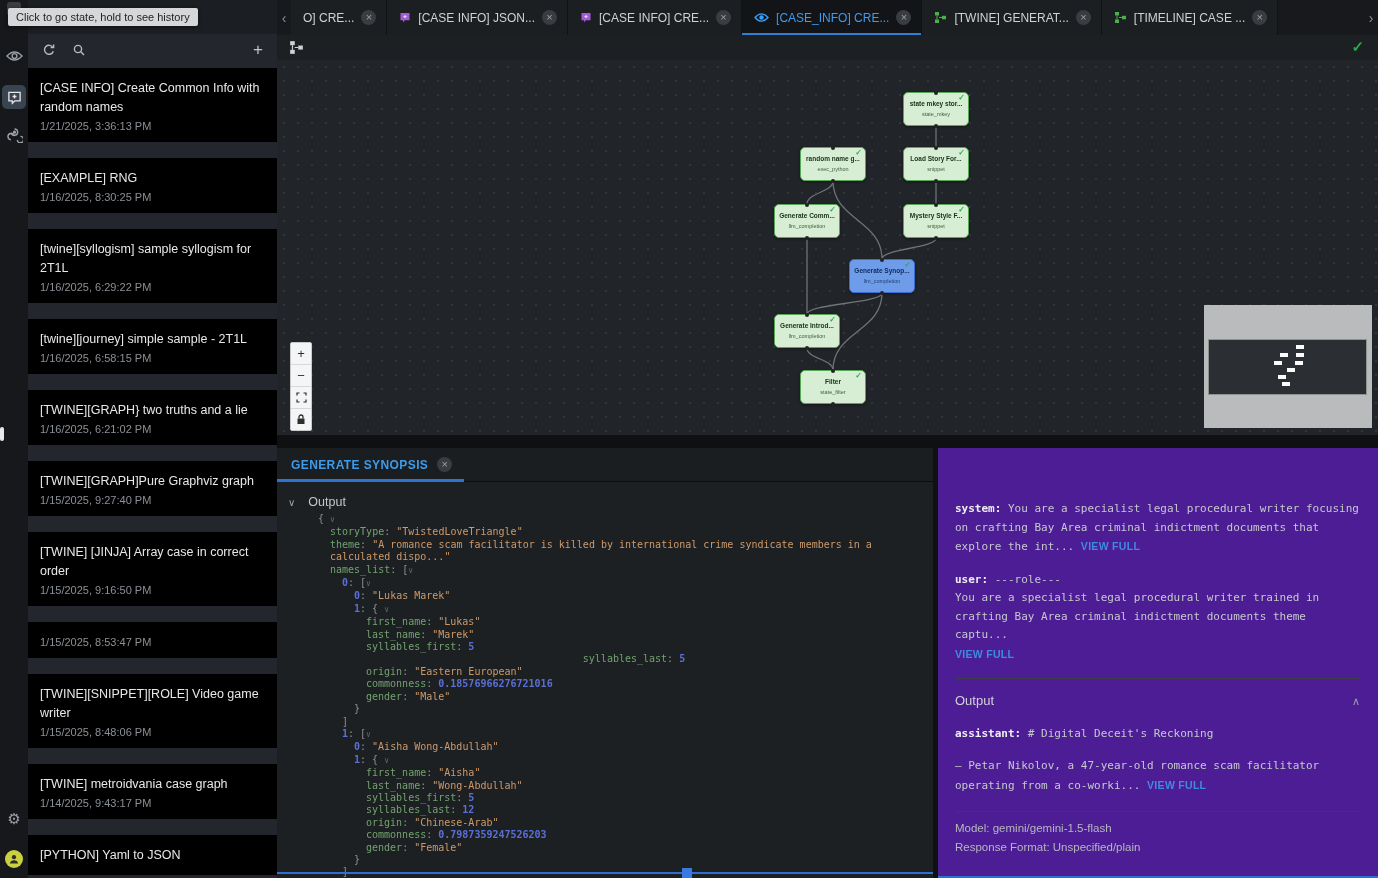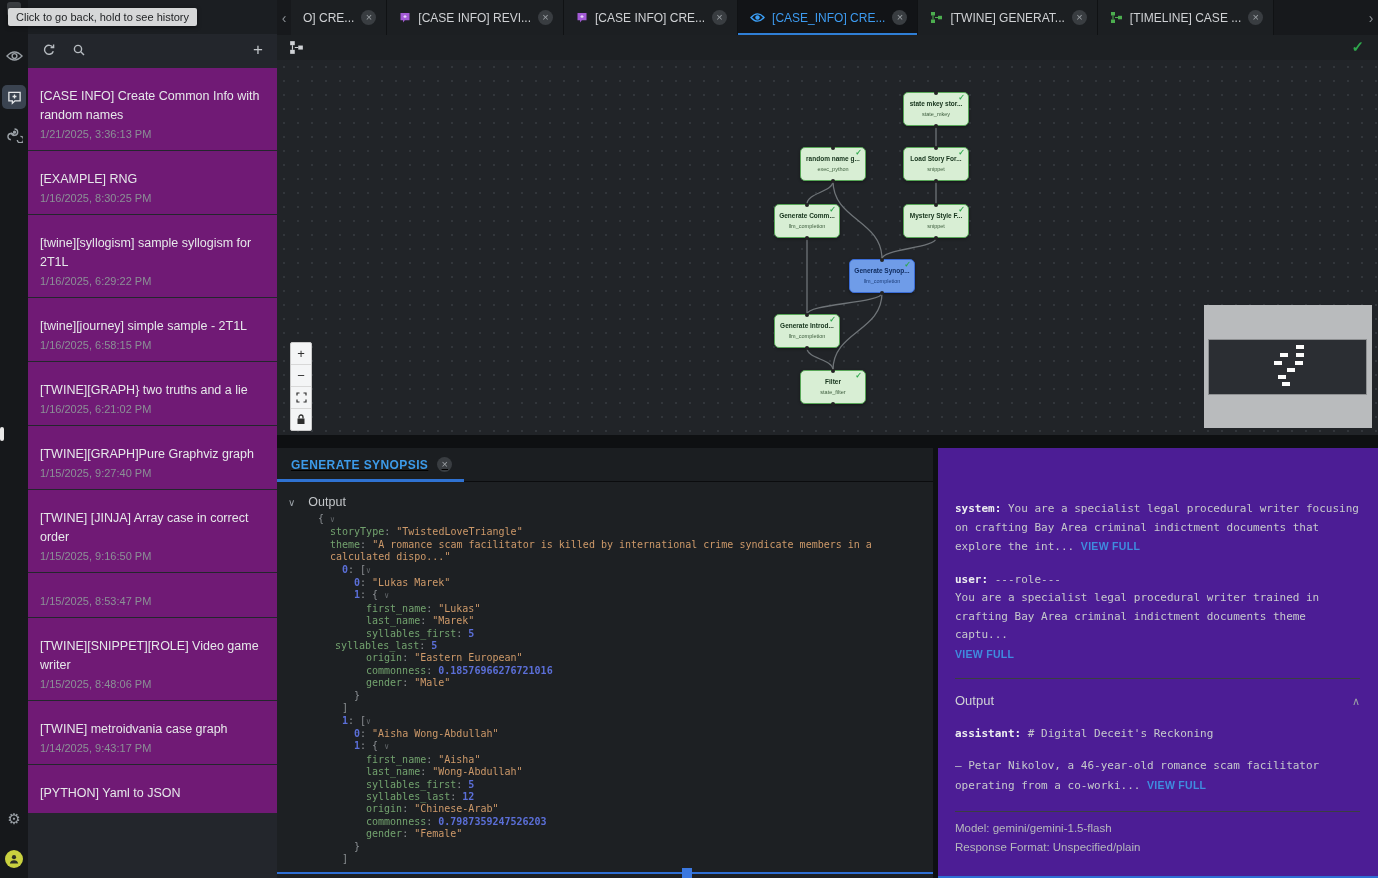--- a/index.html
+++ b/index.html
@@ -14,21 +14,21 @@
   .avatar{width:18px;height:18px;border-radius:50%;background:#c9d13f;display:flex;align-items:center;justify-content:center;}
   .backsq{width:14px;height:14px;background:#3a3d41;border-radius:3px;}
 
   
   .prompts{position:absolute;left:28px;top:0;width:249px;height:878px;background:#23262c;z-index:20;overflow:hidden;}
   .phead{height:34px;background:#1b1e22;color:#8d9298;font-size:14px;font-weight:bold;display:flex;align-items:center;padding-left:20px;}
   .ptool{height:28px;display:flex;align-items:center;padding:2px 12px 4px 14px;color:#b7bcc1;}
   .ptool .sp{flex:1;}
   .ptool .tbtn{margin-right:16px;display:flex;align-items:center;cursor:pointer;}
   .plus{font-size:17px;color:#c2c6ca;font-weight:400;}
-  .plist .pitem{background:#701a75;margin-bottom:1px;padding:19px 12px 10px 12px;cursor:pointer;}
+  .plist .pitem{background:#000000;margin-bottom:16px;padding:11px 12px 10px 12px;cursor:pointer;}
   .plist .pt{color:#e6e8ea;font-size:12.5px;line-height:19px;}
   .plist .ptime{color:#8b9096;font-size:11px;margin-top:3px;}
 
   
   .tooltip{position:absolute;left:8px;top:8px;background:#d6d7d8;color:#1d1f21;font-size:11px;
            padding:3px 8px;border-radius:2px;z-index:60;box-shadow:0 1px 4px rgba(0,0,0,.5);white-space:nowrap;}
 
   
   .tabbar{position:absolute;left:277px;top:0;width:1101px;height:35px;background:#17191c;display:flex;align-items:stretch;z-index:10;}
   .tnav{width:14px;display:flex;align-items:center;justify-content:center;color:#8a8f94;font-size:14px;cursor:pointer;}
@@ -70,21 +70,21 @@
   .mm{position:absolute;left:927px;top:245px;width:168px;height:123px;background:#b9bbbd;z-index:6;cursor:pointer;}
   .mm-view{position:absolute;left:4px;top:34px;width:157px;height:54px;background:#2b2e33;border:1px solid #8e9092;}
   .mm-node{position:absolute;width:8px;height:4px;background:#fbfbfb;}
 
   
   .hsplit{position:absolute;left:277px;top:435px;width:1101px;height:13px;background:#0e1012;}
 
   
   .bl{position:absolute;left:277px;top:448px;width:656px;height:430px;background:#1d2023;overflow:hidden;}
   .bl .trow{height:33px;background:#1b1e21;border-bottom:1px solid #0b0c0e;display:flex;align-items:center;position:relative;}
-  .bl .btab{display:flex;align-items:center;gap:9px;padding:0 12px 0 14px;height:100%;position:relative;cursor:pointer;text-decoration:underline;}
+  .bl .btab{display:flex;align-items:center;gap:9px;padding:0 12px 0 14px;height:100%;position:relative;cursor:pointer;}
   .bl .btab .bl-lb{color:#3d9be9;font-size:12px;font-weight:bold;letter-spacing:.4px;}
   .bl .btab:after{content:"";position:absolute;left:0;right:0;bottom:-1px;height:3px;background:#2f72d2;}
   .outrow{display:flex;align-items:center;margin:13px 0 4px 11px;color:#c3c6c9;font-size:12.5px;gap:13px;}
   .caret{color:#9aa0a6;font-size:10px;}
   .jsonblk{font-family:"DejaVu Sans Mono",monospace;font-size:10px;line-height:12.4px;}
   .jline{white-space:pre;}
   .tk-k{color:#72a26e;} .tk-s{color:#cd9969;} .tk-n{color:#5b6fd8;font-weight:bold;}
   .tk-i{color:#5b6fd8;font-weight:bold;} .tk-p{color:#8b8f93;} .tk-c{color:#63676b;font-size:8px;}
   .hscroll{position:absolute;left:0;right:0;bottom:4px;height:2px;background:#2f6fd4;}
   .hthumb{position:absolute;left:405px;bottom:0px;width:10px;height:10px;background:#3b78e0;cursor:pointer;}
@@ -206,37 +206,37 @@
         <div class="pitem">
           <div class="pt">[TWINE] metroidvania case graph</div>
           <div class="ptime">1/14/2025, 9:43:17 PM</div>
         </div>
         <div class="pitem">
           <div class="pt">[PYTHON] Yaml to JSON</div>
         </div>
       </div>
   </div>
 
-  <div class="tooltip">Click to go back, hold to see history</div>
+  <div class="tooltip">Click to go state, hold to see history</div>
 
   <div class="tabbar">
     <span class="tnav">‹</span>
     <div style="display:flex;flex:1;min-width:0;" id="tab-strip">
         <div class="tab">
           <span class="tab-lb">O] CRE...</span>
           <span class="tab-x">×</span>
         </div>
         <div class="tab">
           <span class="tab-ic">
             <svg width="12" height="12" viewBox="0 0 12 12">
               <path d="M1.5 1h9v7.2H5.8L4.2 10.4 4 8.2H1.5z" fill="#a35bd6"></path>
               <path d="M6 3.1v3M4.5 4.6h3" stroke="#e7d4f8" stroke-width="1.1"></path>
             </svg>
           </span>
-          <span class="tab-lb">[CASE INFO] REVI...</span>
+          <span class="tab-lb">[CASE INFO] JSON...</span>
           <span class="tab-x">×</span>
         </div>
         <div class="tab">
           <span class="tab-ic">
             <svg width="12" height="12" viewBox="0 0 12 12">
               <path d="M1.5 1h9v7.2H5.8L4.2 10.4 4 8.2H1.5z" fill="#a35bd6"></path>
               <path d="M6 3.1v3M4.5 4.6h3" stroke="#e7d4f8" stroke-width="1.1"></path>
             </svg>
           </span>
           <span class="tab-lb">[CASE INFO] CRE...</span>
@@ -384,27 +384,28 @@
     </div>
     <div class="outrow">
       <span class="caret">∨</span>
       <span>Output</span>
     </div>
     <div class="jsonblk" id="json-block">
         <div class="jline" style="padding-left: 41px;"><span class="tk-p">{ </span><span class="tk-c">∨</span></div>
         <div class="jline" style="padding-left: 53px;"><span class="tk-k">storyType</span><span class="tk-p">: </span><span class="tk-s">"TwistedLoveTriangle"</span></div>
         <div class="jline" style="padding-left: 53px;"><span class="tk-k">theme</span><span class="tk-p">: </span><span class="tk-s">"A romance scam facilitator is killed by international crime syndicate members in a</span></div>
         <div class="jline" style="padding-left: 53px;"><span class="tk-s">calculated dispo..."</span></div>
+        <div class="jline" style="padding-left: 53px;"><span class="tk-k">names_list</span><span class="tk-p">: [</span><span class="tk-c">∨</span></div>
         <div class="jline" style="padding-left: 65px;"><span class="tk-i">0</span><span class="tk-p">: [</span><span class="tk-c">∨</span></div>
         <div class="jline" style="padding-left: 77px;"><span class="tk-i">0</span><span class="tk-p">: </span><span class="tk-s">"Lukas Marek"</span></div>
         <div class="jline" style="padding-left: 77px;"><span class="tk-i">1</span><span class="tk-p">: { </span><span class="tk-c">∨</span></div>
         <div class="jline" style="padding-left: 89px;"><span class="tk-k">first_name</span><span class="tk-p">: </span><span class="tk-s">"Lukas"</span></div>
         <div class="jline" style="padding-left: 89px;"><span class="tk-k">last_name</span><span class="tk-p">: </span><span class="tk-s">"Marek"</span></div>
         <div class="jline" style="padding-left: 89px;"><span class="tk-k">syllables_first</span><span class="tk-p">: </span><span class="tk-n">5</span></div>
-        <div class="jline" style="padding-left: 58px;"><span class="tk-k">syllables_last</span><span class="tk-p">: </span><span class="tk-n">5</span></div>
+        <div class="jline" style="padding-left: 58px; text-align: center;"><span class="tk-k">syllables_last</span><span class="tk-p">: </span><span class="tk-n">5</span></div>
         <div class="jline" style="padding-left: 89px;"><span class="tk-k">origin</span><span class="tk-p">: </span><span class="tk-s">"Eastern European"</span></div>
         <div class="jline" style="padding-left: 89px;"><span class="tk-k">commonness</span><span class="tk-p">: </span><span class="tk-n">0.18576966276721016</span></div>
         <div class="jline" style="padding-left: 89px;"><span class="tk-k">gender</span><span class="tk-p">: </span><span class="tk-s">"Male"</span></div>
         <div class="jline" style="padding-left: 77px;"><span class="tk-p">}</span></div>
         <div class="jline" style="padding-left: 65px;"><span class="tk-p">]</span></div>
         <div class="jline" style="padding-left: 65px;"><span class="tk-i">1</span><span class="tk-p">: [</span><span class="tk-c">∨</span></div>
         <div class="jline" style="padding-left: 77px;"><span class="tk-i">0</span><span class="tk-p">: </span><span class="tk-s">"Aisha Wong-Abdullah"</span></div>
         <div class="jline" style="padding-left: 77px;"><span class="tk-i">1</span><span class="tk-p">: { </span><span class="tk-c">∨</span></div>
         <div class="jline" style="padding-left: 89px;"><span class="tk-k">first_name</span><span class="tk-p">: </span><span class="tk-s">"Aisha"</span></div>
         <div class="jline" style="padding-left: 89px;"><span class="tk-k">last_name</span><span class="tk-p">: </span><span class="tk-s">"Wong-Abdullah"</span></div>
@@ -434,21 +435,21 @@
       </div>
       <hr class="sep">
       <div class="outhead">
         <span>Output</span>
         <span class="caret">∧</span>
       </div>
       <div class="mono-p">
         <span class="blb">assistant:</span><span> # Digital Deceit's Reckoning</span>
       </div>
       <div class="mono-p">
-        <span>— Petar Nikolov, a 46-year-old romance scam facilitator operating from a co-worki... </span><span class="vlink">VIEW FULL</span>
+        <span>— Petar Nikolov, a 47-year-old romance scam facilitator operating from a co-worki... </span><span class="vlink">VIEW FULL</span>
       </div>
       <div class="footer">
         <div>Model: gemini/gemini-1.5-flash</div>
         <div>Response Format: Unspecified/plain</div>
       </div>
     </div>
     <div class="hscroll"></div>
   </div>
 
 </div>

